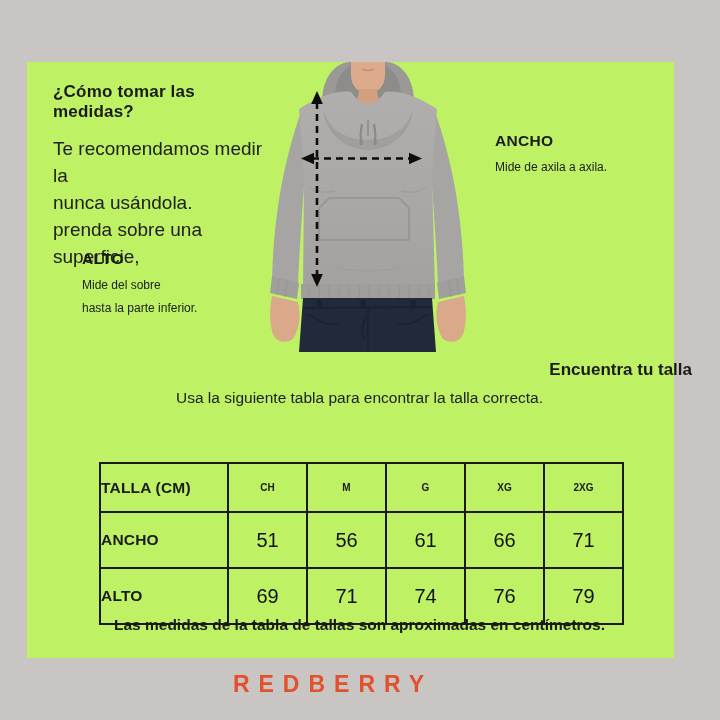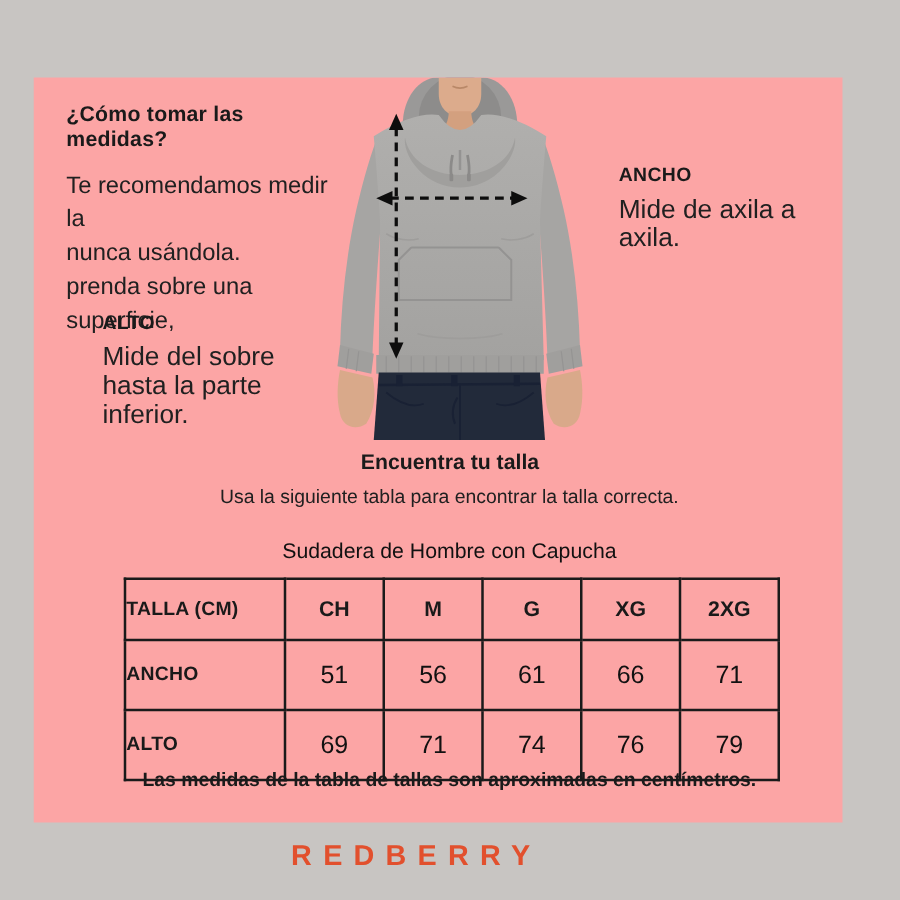--- a/index.html
+++ b/index.html
@@ -5,54 +5,54 @@
   * { box-sizing: border-box; }
   html,body { margin:0; padding:0; }
   body {
     width:720px; height:720px; position:relative; overflow:hidden;
     background:#c8c5c2;
     font-family:"Liberation Sans", sans-serif;
     color:#1a1a1a;
   }
   .card {
     position:absolute; left:27px; top:62px; width:647px; height:596px;
-    background:#fca5a5;
+    background:#bef264;
   }
 
   
   .howto { position:absolute; left:26px; top:20px; width:218px; }
   .howto h1 { font-size:17px; font-weight:bold; margin:0 0 13px 0; letter-spacing:0.2px; }
   .howto .line { font-size:19px; line-height:27px; color:#202020; }
 
   
   .photo { position:absolute; left:212px; top:0; width:262px; height:292px; overflow:hidden; }
 
   
   .note { position:absolute; }
   .note .label { font-weight:bold; font-size:15.5px; margin-bottom:6px; letter-spacing:0.3px; }
-  .note .line { font-size:21px; line-height:23px; color:#202020; }
+  .note .line { font-size:12px; line-height:23px; color:#202020; }
   .note-ancho { left:468px; top:70px; width:185px; }
   .note-alto  { left:55px;  top:188px; width:200px; }
 
   
   .findsize { position:absolute; left:0; top:298px; width:665px; text-align:center; }
-  .findsize h2 { font-size:17px; font-weight:bold; margin:0 0 9px 1px; }
+  .findsize h2 { font-size:17px; font-weight:bold; margin:0 0 9px 1px;text-align:right; }
   .findsize .sub { font-size:15.5px; color:#202020; }
 
   .table-caption { position:absolute; left:0; top:369px; width:665px; text-align:center; font-size:17px; color:#111; }
 
   table.sizes {
     position:absolute; left:72px; top:400px;
     border-collapse:collapse; table-layout:fixed; width:523px;
   }
   table.sizes th, table.sizes td { border:2px solid #1a1a1a; padding:0; }
   table.sizes col.c0 { width:128px; }
   table.sizes col.cv { width:79px; }
   th.h-first, td.rowlabel { text-align:left; padding-left:20px; font-weight:bold; font-size:15.5px; letter-spacing:0.2px; }
-  th.h-size { text-align:center; font-weight:bold; font-size:17px; }
+  th.h-size { text-align:center; font-weight:bold; font-size:10px; }
   tr.hdr th { height:49px; }
   tr.datarow td { height:56px; }
   td.val { text-align:center; font-size:20px; font-weight:normal; color:#111; }
 
   .footnote { position:absolute; left:0; top:554px; width:665px; text-align:center; font-weight:bold; font-size:15.5px; }
 
   .brand {
     position:absolute; left:0; top:671px; width:657px; text-align:center;
     font-size:23px; font-weight:bold; letter-spacing:9px; text-indent:9px;
     color:#e2502d;
@@ -147,21 +147,20 @@
     <div class="label">ALTO</div>
     <div class="line">Mide del sobre</div>
     <div class="line">hasta la parte inferior.</div>
   </div>
 
   <div class="findsize">
     <h2>Encuentra tu talla</h2>
     <div class="sub">Usa la siguiente tabla para encontrar la talla correcta.</div>
   </div>
 
-  <div class="table-caption">Sudadera de Hombre con Capucha</div>
 
   <table class="sizes">
     <colgroup>
       <col class="c0">
         <col class="cv">
         <col class="cv">
         <col class="cv">
         <col class="cv">
         <col class="cv">
     </colgroup>

